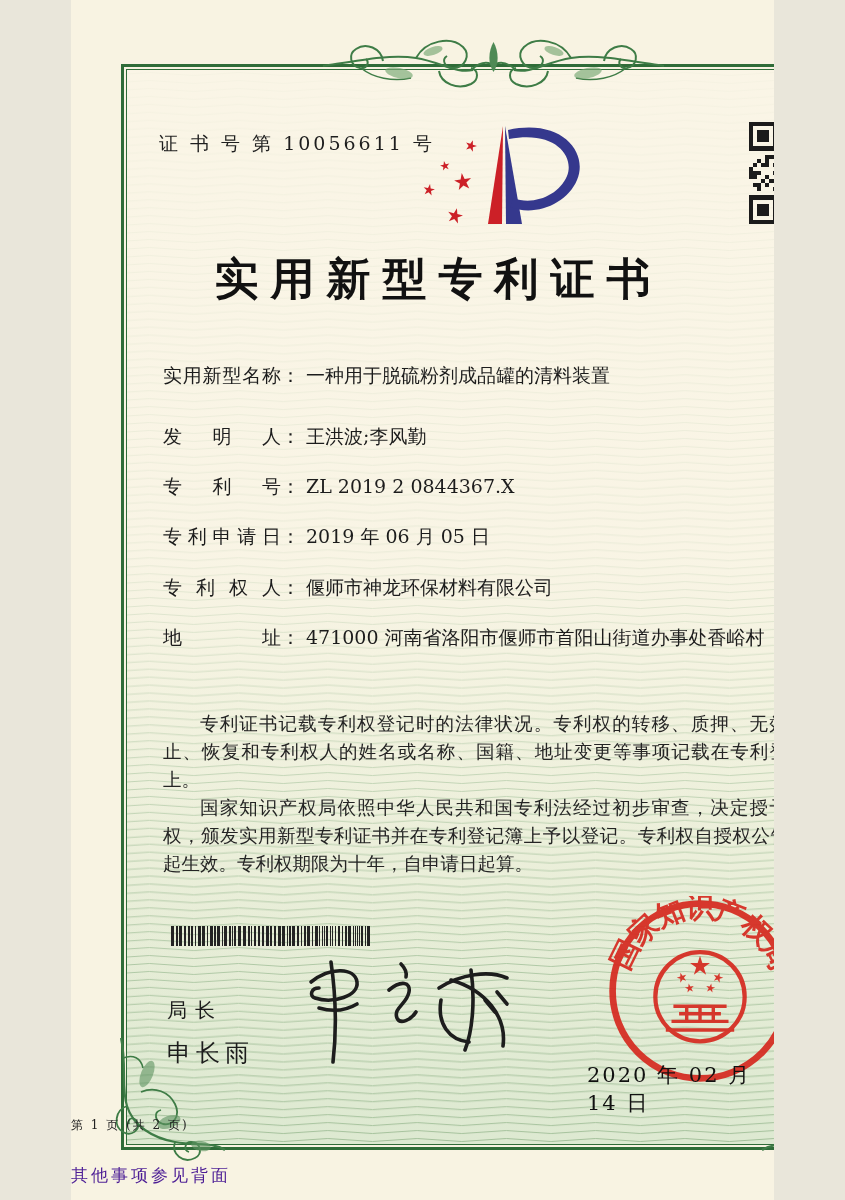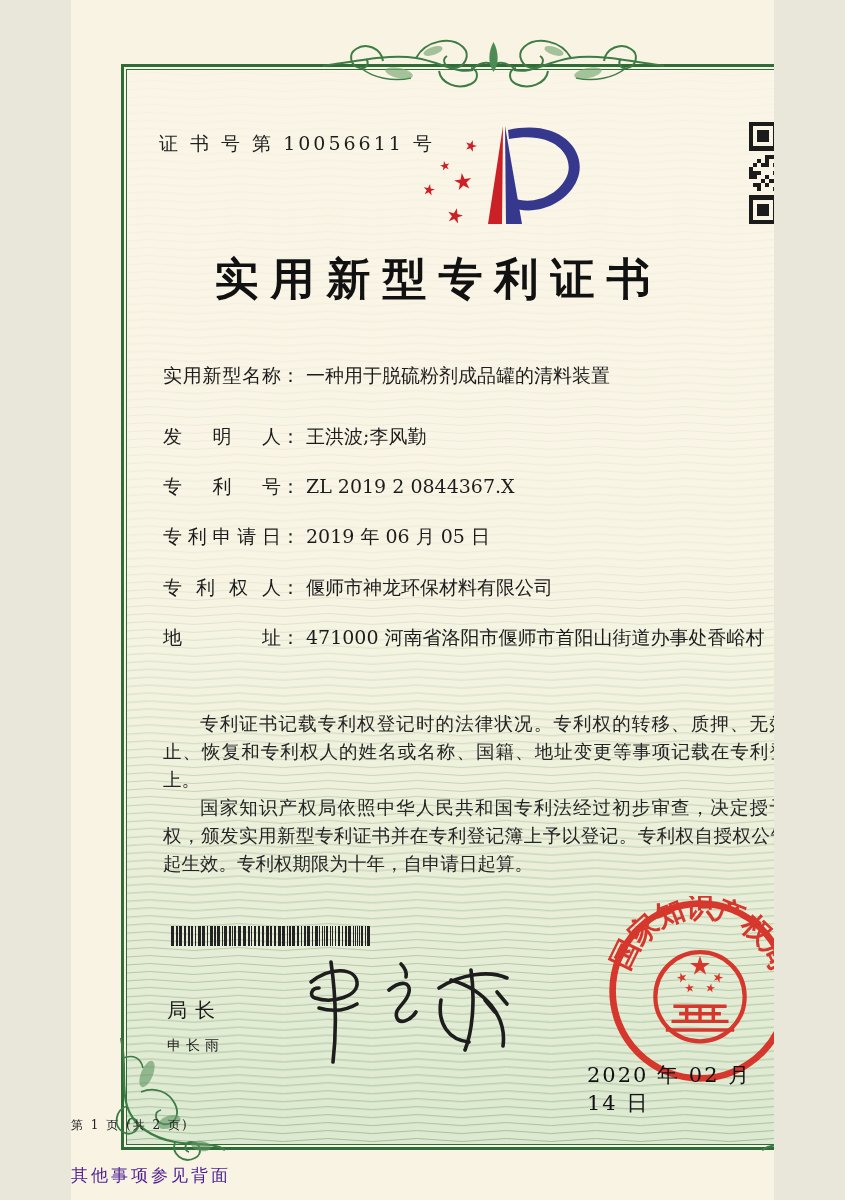--- a/index.html
+++ b/index.html
@@ -34,21 +34,21 @@
   .colon { margin-right:6px; }
   .grant-pair { margin-left:56px; }
   
   .paragraphs { position:absolute; left:92px; top:710px; width:664px;
                 font-size:18.5px; line-height:28px; text-align:justify; color:#242424; }
   .paragraphs p { text-indent:2em; }
   
   .barcode { position:absolute; left:100px; top:926px; width:200px; height:20px; }
   .commissioner-title { position:absolute; left:96px; top:997px; font-size:20px;
                         letter-spacing:8px; color:#1c1c1c; }
-  .commissioner-name  { position:absolute; left:96px; top:1037px; font-size:14px;
+  .commissioner-name  { position:absolute; left:96px; top:1037px; font-size:24px;
                         letter-spacing:5px; color:#1c1c1c;text-align:center; }
   .signature { position:absolute; left:218px; top:950px; width:245px; height:122px; }
   .seal { position:absolute; left:534px; top:896px; width:190px; height:190px;
           mix-blend-mode:multiply; opacity:.92; pointer-events:none; }
   .seal-date { position:absolute; left:516px; top:1061px; font-size:21px;
                letter-spacing:2px; color:#111; z-index:3; }
   .page-number { position:absolute; left:0; right:0; top:1117px; text-align:left;
                  font-size:12px; letter-spacing:2px; color:#222; }
   .back-note { position:absolute; left:0; right:0; top:1164px; 
                font-size:17px; letter-spacing:3px; color:#4c1d95; }

